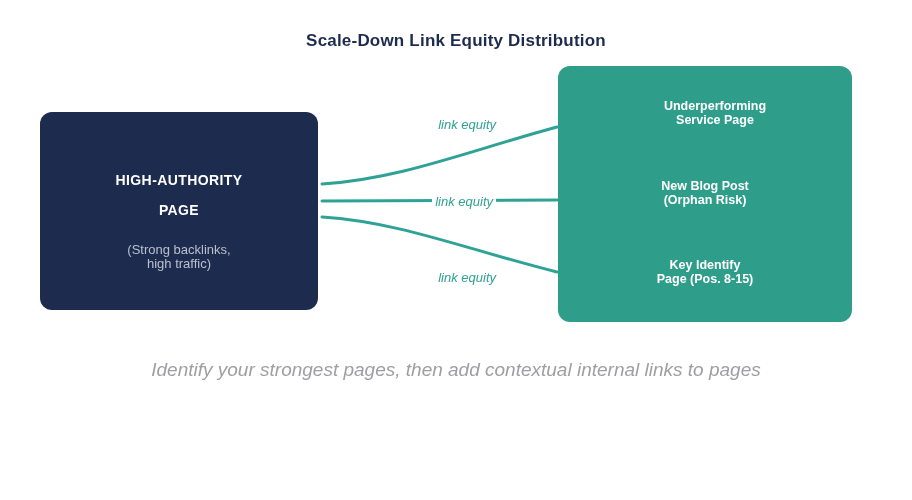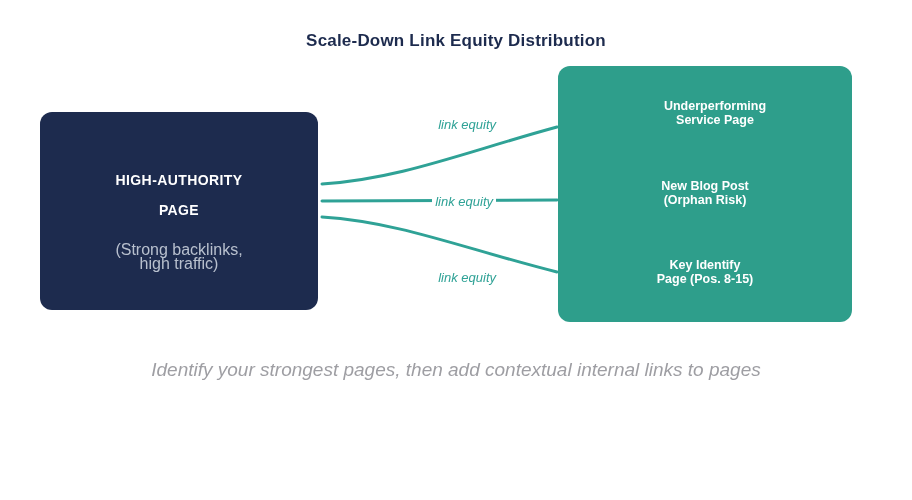--- a/index.html
+++ b/index.html
@@ -29,21 +29,21 @@
   .src-line1{
     position:absolute;top:60px;left:0;width:100%;text-align:center;
     color:#ffffff;font-weight:bold;font-size:14px;letter-spacing:0.4px;
   }
   .src-line2{
     position:absolute;top:90px;left:0;width:100%;text-align:center;
     color:#ffffff;font-weight:bold;font-size:14px;letter-spacing:0.4px;
   }
   .src-subtitle{
     position:absolute;top:131px;left:0;width:100%;text-align:center;
-    color:var(--subtitle-gray);font-size:16px;line-height:14px;
+    color:var(--subtitle-gray);font-size:13px;line-height:14px;
   }
   
   .target-node{
     position:absolute;left:558px;top:66px;width:294px;height:256px;
     background:var(--teal);border-radius:12px;
   }
   .target-label{
     position:absolute;left:0;width:100%;text-align:center;
     color:#ffffff;font-weight:bold;font-size:12.5px;line-height:13.5px;
   }

